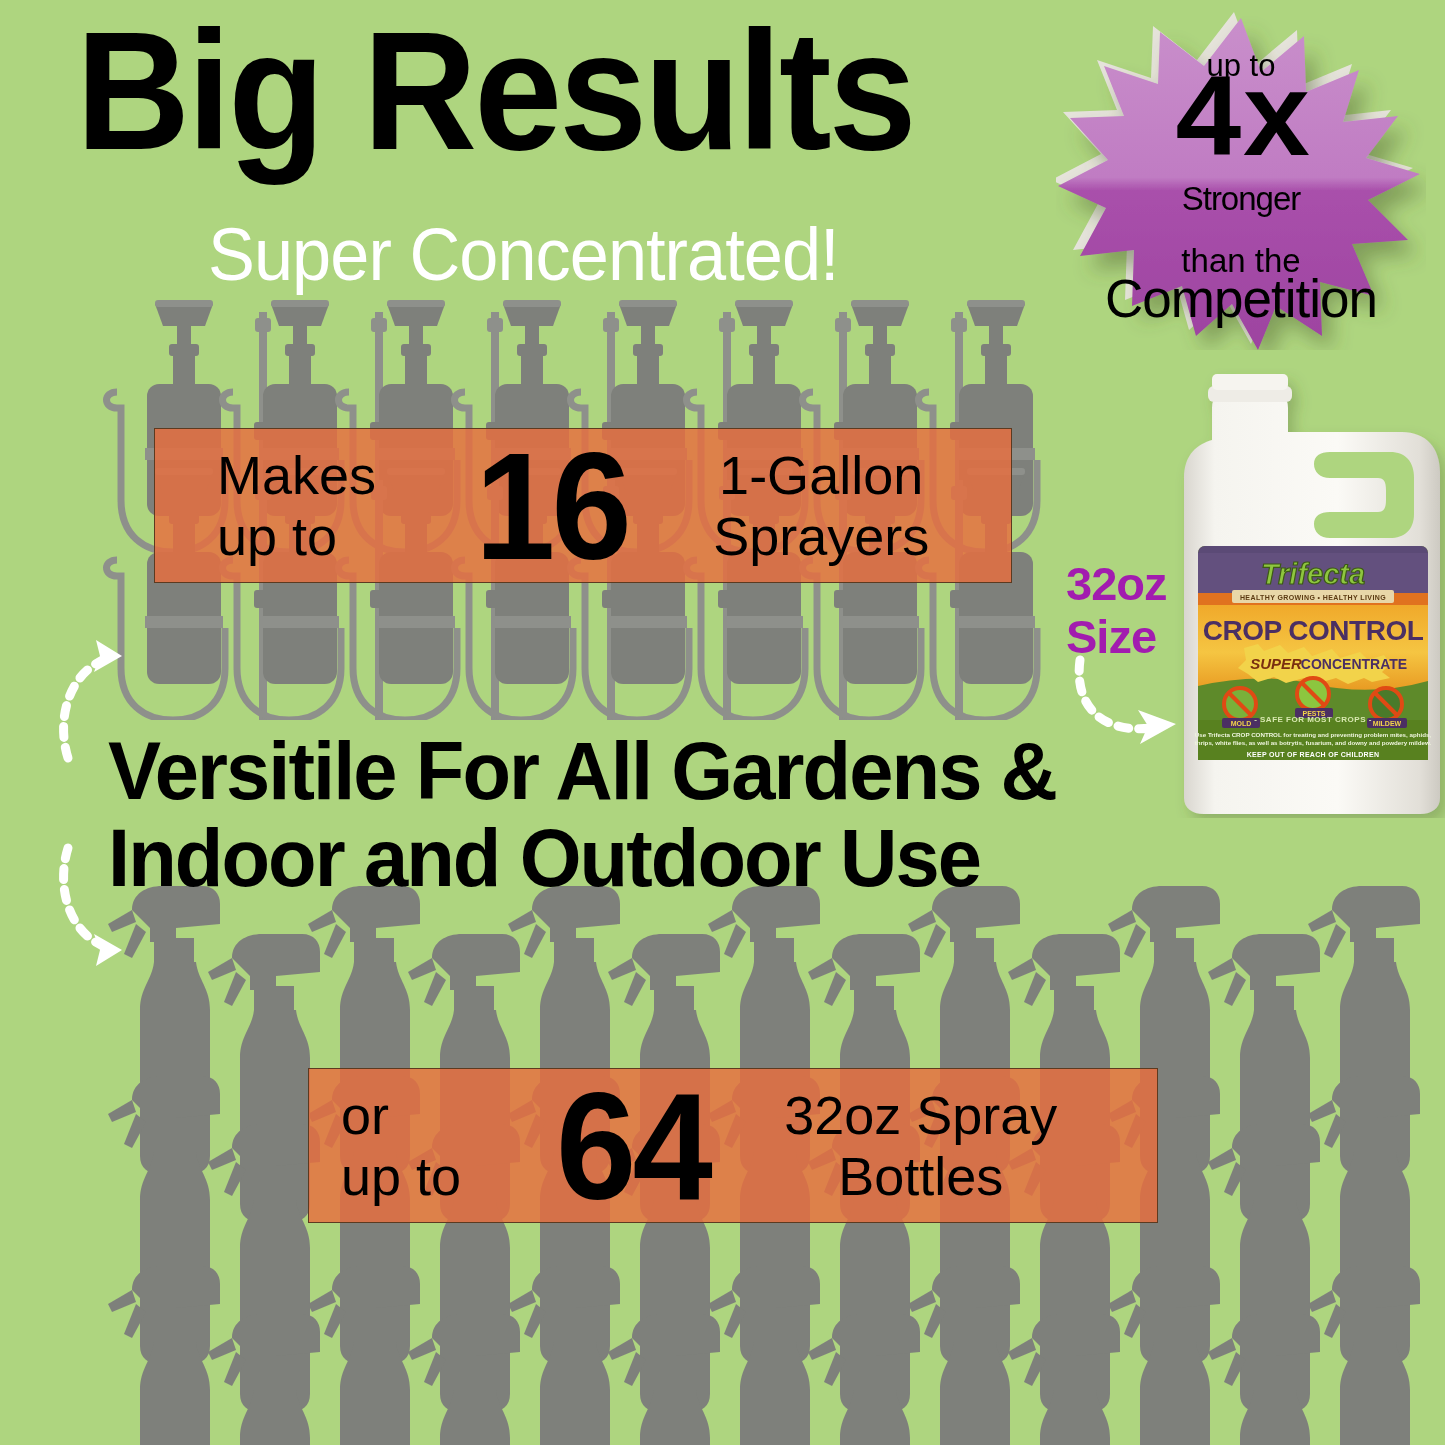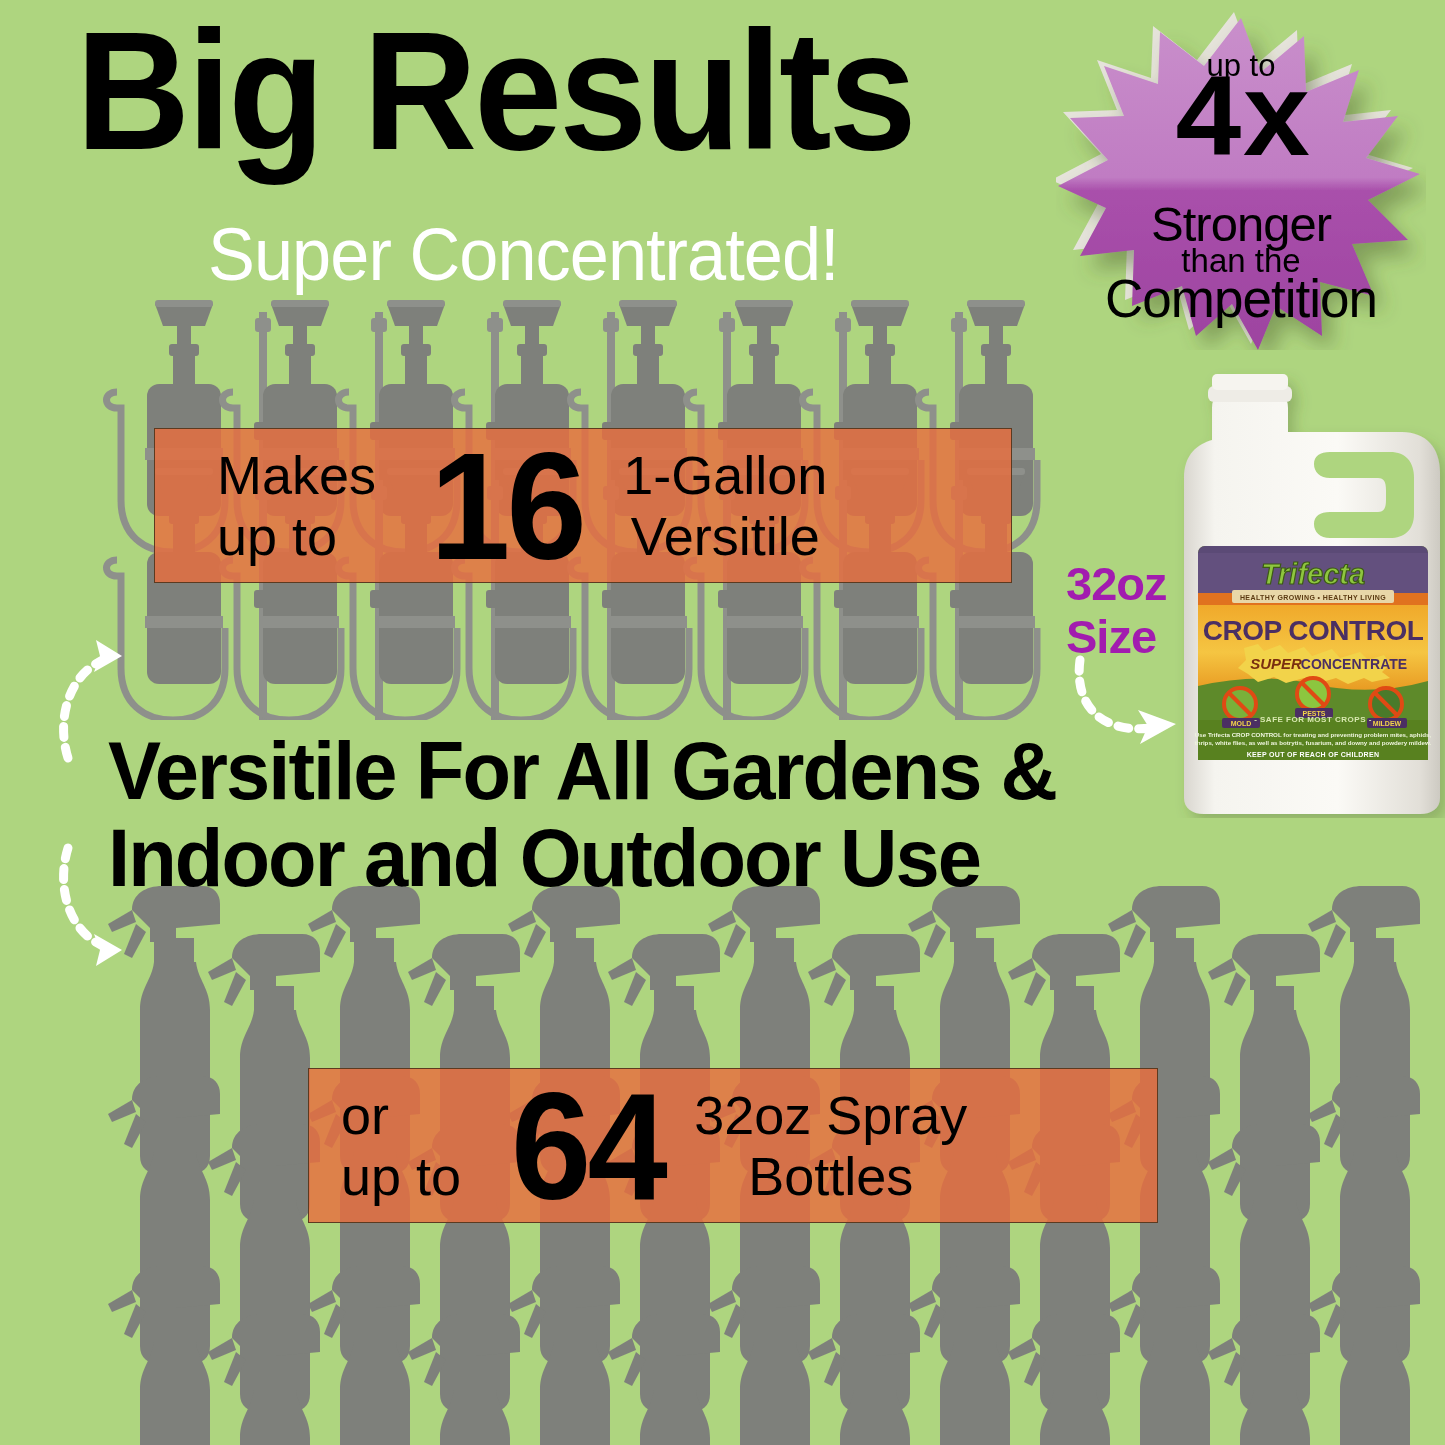--- a/index.html
+++ b/index.html
@@ -35,41 +35,42 @@
     transform:scaleX(0.95);transform-origin:left top;
     white-space:nowrap;
   }
 
   
   #starburst{position:absolute;left:1020px;top:10px;width:370px;height:340px;}
   #starburst svg{position:absolute;left:0;top:0;}
   .burst-text{position:absolute;width:100%;text-align:center;color:#000;white-space:nowrap;}
   #burst-upto{top:38px;font-size:31px;}
   #burst-4x{top:55px;font-size:118px;font-weight:bold;line-height:1;letter-spacing:-3px;font-family:Liberation Mono, monospace;}
-  #burst-stronger{top:186px;font-size:49px;letter-spacing:-1px;text-align:center;}
+  #burst-stronger{top:170px;font-size:33px;letter-spacing:-1px;text-align:center;}
   #burst-than{top:232px;font-size:33px;}
   #burst-competition{top:258px;font-size:53px;letter-spacing:-1px;}
 
   
   #bottle{position:absolute;left:1128px;top:368px;width:300px;height:450px;}
 
   
   #size-caption{
     position:absolute;left:1030px;top:558px;
     font-size:47px;font-weight:bold;color:#a21caf;
     line-height:1.12;letter-spacing:-1px;
   }
 
   
   .banner{
     position:absolute;
     background:rgba(232,110,62,0.82);
     border:1px solid #5c3a20;
     display:flex;align-items:center;
     box-sizing:border-box;
+    gap:45px;
   }
   #banner-sprayers{left:118px;top:428px;width:858px;height:155px;padding-left:62px;}
   #banner-bottles{left:272px;top:1068px;width:850px;height:155px;padding-left:32px;}
   .banner .stack{display:flex;flex-direction:column;line-height:1.12;font-size:54px;color:#000;}
   .banner .bignum{
     font-size:152px;font-weight:bold;color:#000;line-height:1;
     letter-spacing:-4px;
     font-family:"Liberation Sans Narrow","Liberation Sans",sans-serif;
     transform:scaleX(0.95);
   }
@@ -326,21 +327,21 @@
   </div>
 
   <div class="banner" id="banner-sprayers">
     <div class="stack">
       <span>Makes</span>
       <span>up to</span>
     </div>
     <div class="bignum">16</div>
     <div class="stack right">
       <span>1-Gallon</span>
-      <span>Versitile</span>
+      <span>Sprayers</span>
     </div>
   </div>
 
   <div id="mid-headline">
     <div>Versitile For All Gardens &amp;</div>
     <div>Indoor and Outdoor Use</div>
   </div>
 
   <div class="banner" id="banner-bottles">
     <div class="stack">

